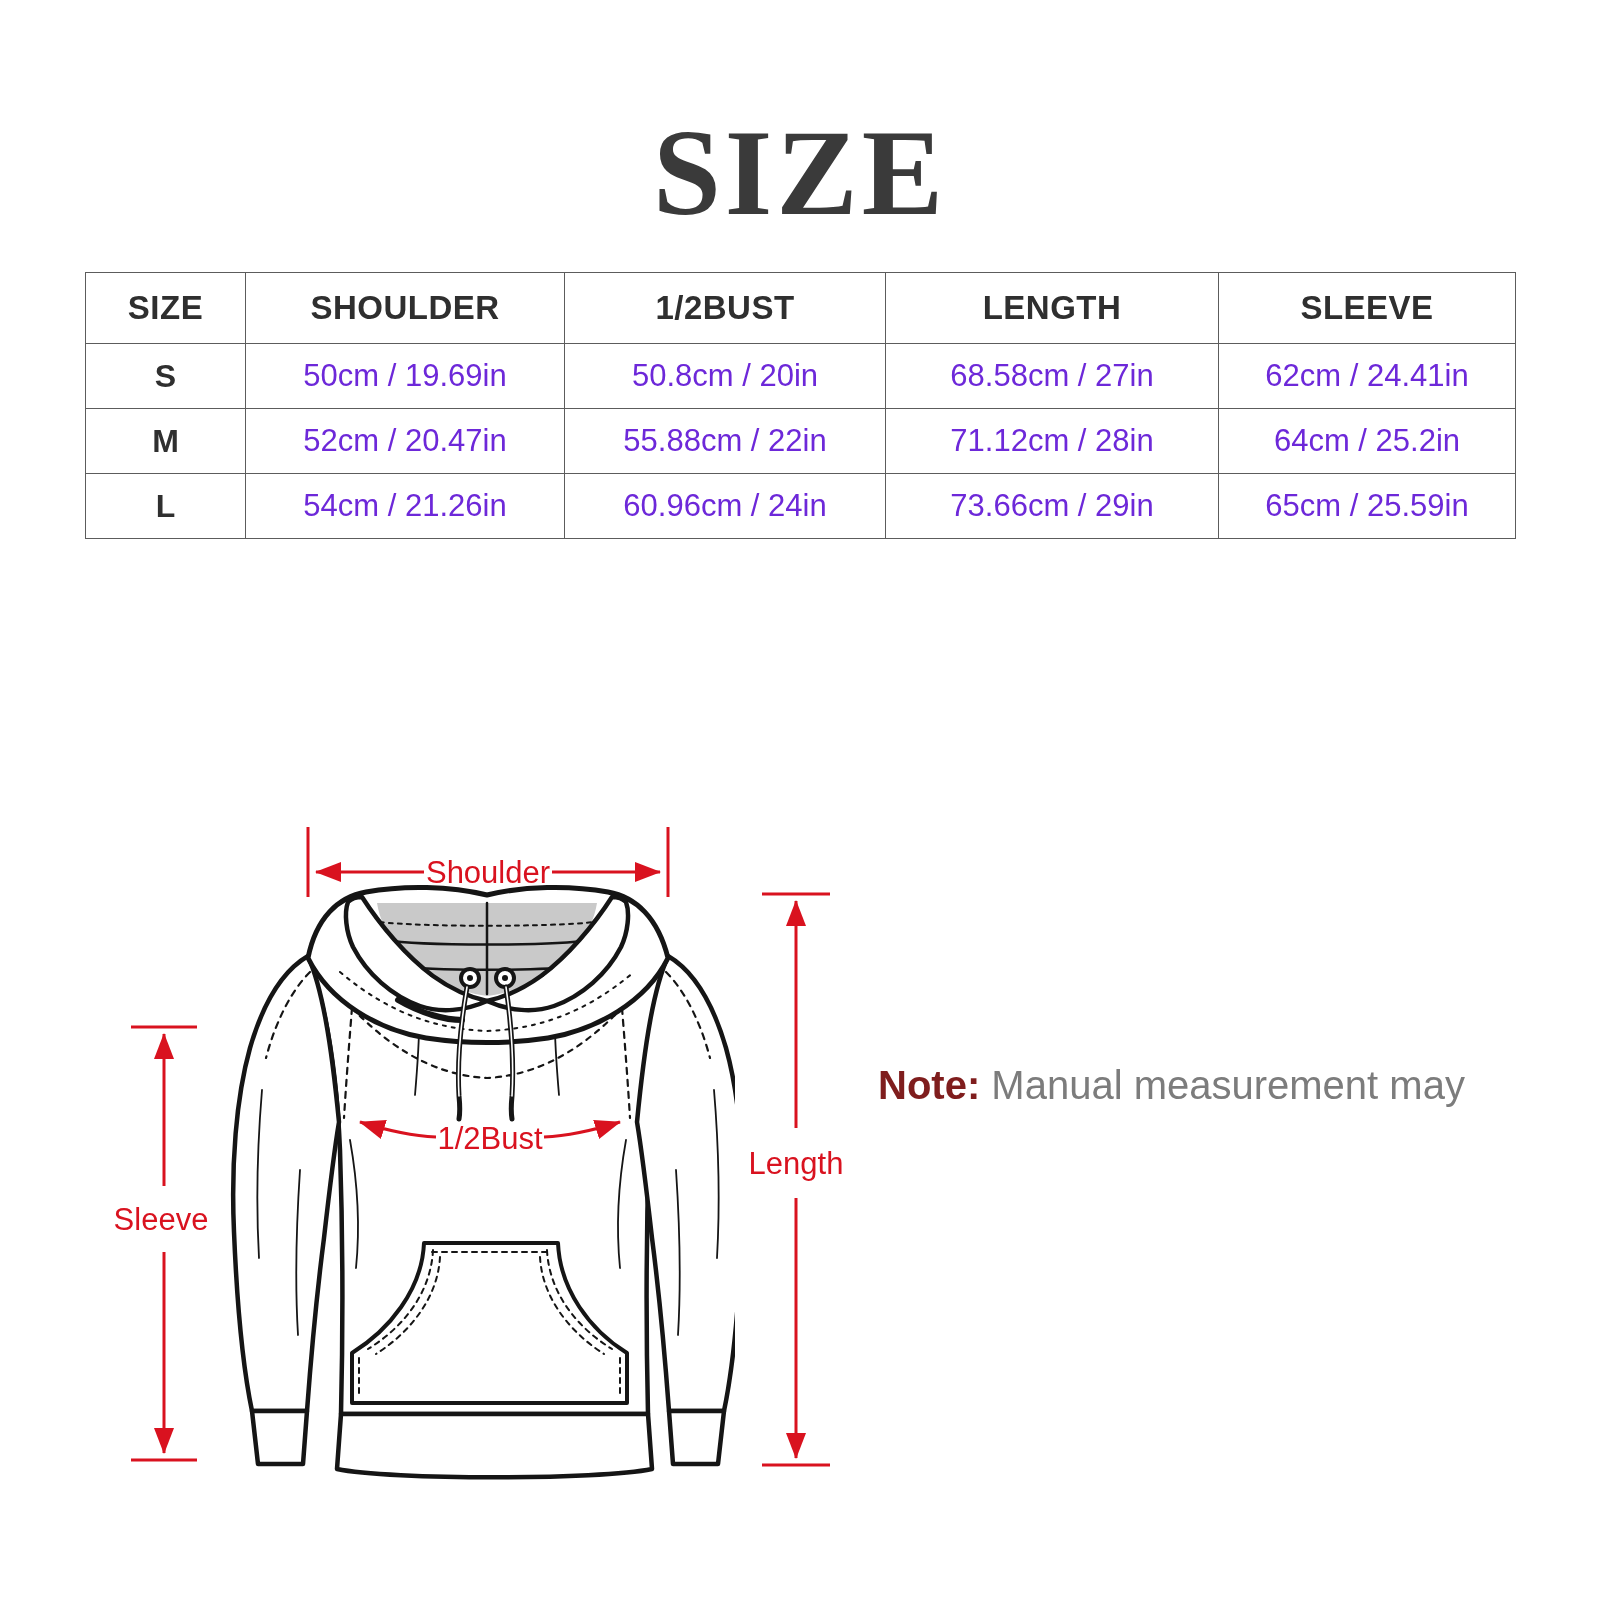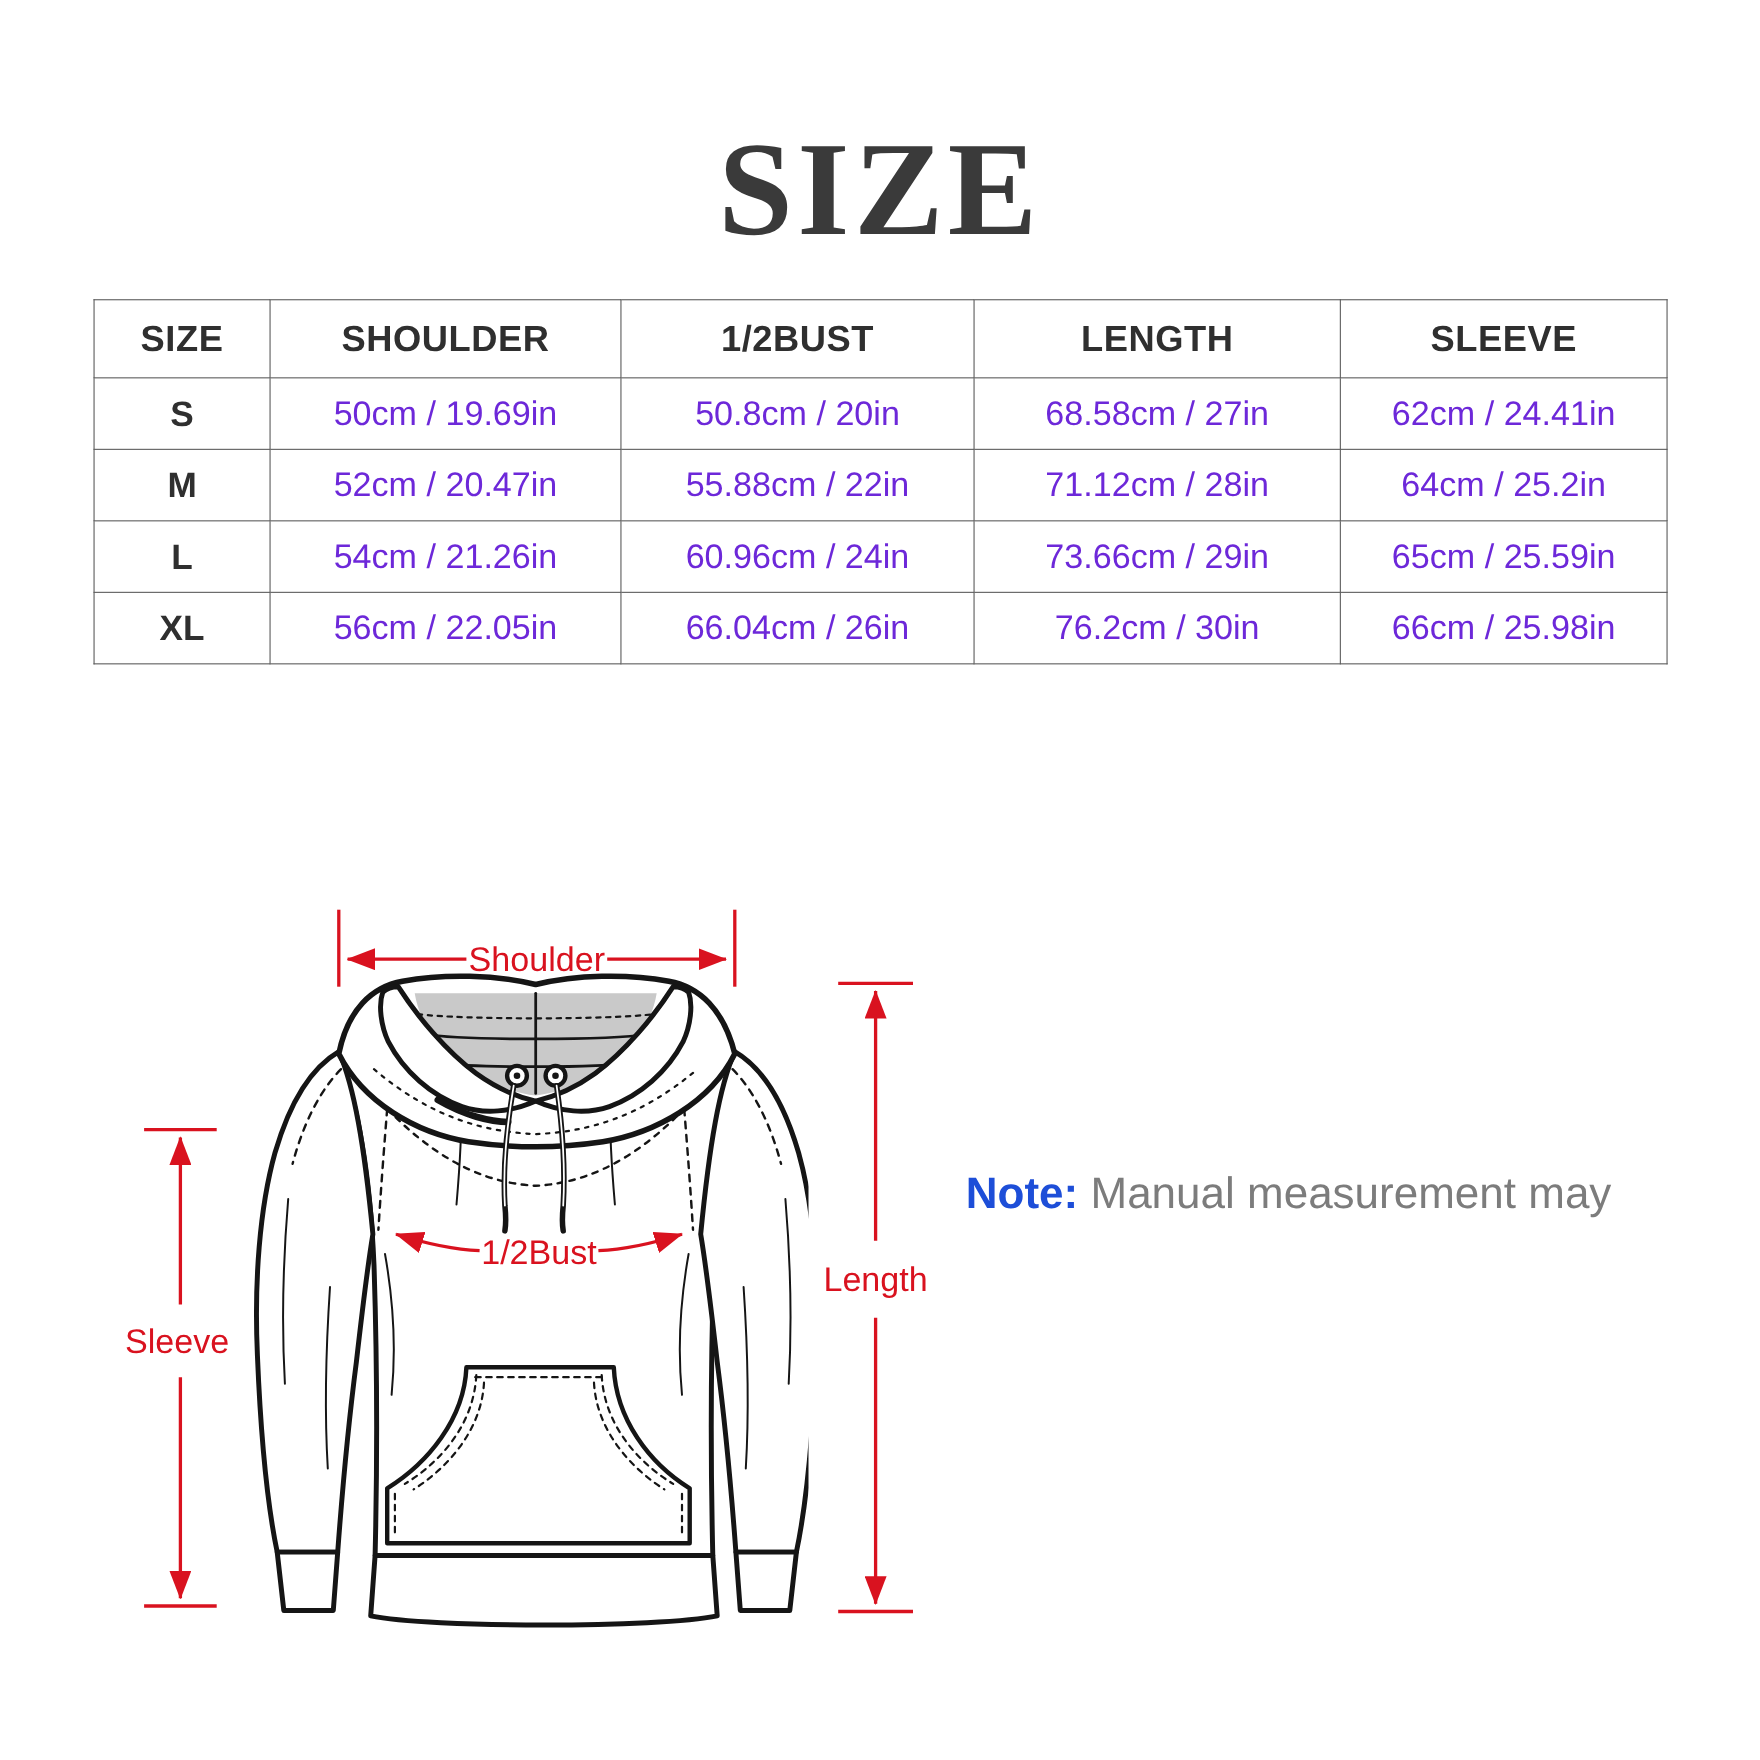--- a/index.html
+++ b/index.html
@@ -17,21 +17,21 @@
   .size-table th{height:70px;font-size:33px;font-weight:700;color:#2f2f2f;letter-spacing:0.5px;}
   .size-table td{height:64px;font-size:31px;color:#6d28d9;font-weight:400;}
   .size-table td.rowhead{font-weight:700;color:#2f2f2f;font-size:32px;}
   
   .hoodie-svg{position:absolute;left:215px;top:880px;width:520px;height:630px;}
   .annot-svg{position:absolute;left:0;top:0;width:1600px;height:1600px;pointer-events:none;}
   .annot-svg text{font-family:"Liberation Sans",sans-serif;font-size:31px;fill:#d9121f;}
   
   .note-block{position:absolute;left:878px;top:1052px;width:610px;font-size:40px;
     line-height:66px;color:#7c7c7c;}
-  .note-label{font-weight:700;color:#1d4ed8;}
+  .note-label{font-weight:700;color:#7f1d1d;}
 </style>
 </head>
 <body>
 
 <div id="canvas">
 
   <div class="page-title">SIZE</div>
 
   <table class="size-table">
     <colgroup>
@@ -64,27 +64,20 @@
         <td>55.88cm / 22in</td>
         <td>71.12cm / 28in</td>
         <td>64cm / 25.2in</td>
       </tr>
       <tr>
         <td class="rowhead">L</td>
         <td>54cm / 21.26in</td>
         <td>60.96cm / 24in</td>
         <td>73.66cm / 29in</td>
         <td>65cm / 25.59in</td>
-      </tr>
-      <tr>
-        <td class="rowhead">XL</td>
-        <td>56cm / 22.05in</td>
-        <td>66.04cm / 26in</td>
-        <td>76.2cm / 30in</td>
-        <td>66cm / 25.98in</td>
       </tr>
     </tbody>
   </table>
 
   <svg class="hoodie-svg" viewBox="215 880 520 630">
     <g stroke="#151515" fill="none" stroke-linecap="round" stroke-linejoin="round">
 
       <path fill="#fff" stroke-width="4.5" d="M 308,958 C 330,935 362,918 398,912 L 576,912 C 612,918 644,935 668,958 C 661,1010 652,1080 649,1150 C 646,1240 646,1330 648,1414 L 341,1414 C 343,1330 343,1240 340,1150 C 337,1080 328,1010 308,958 Z"></path>
 
       <g>

